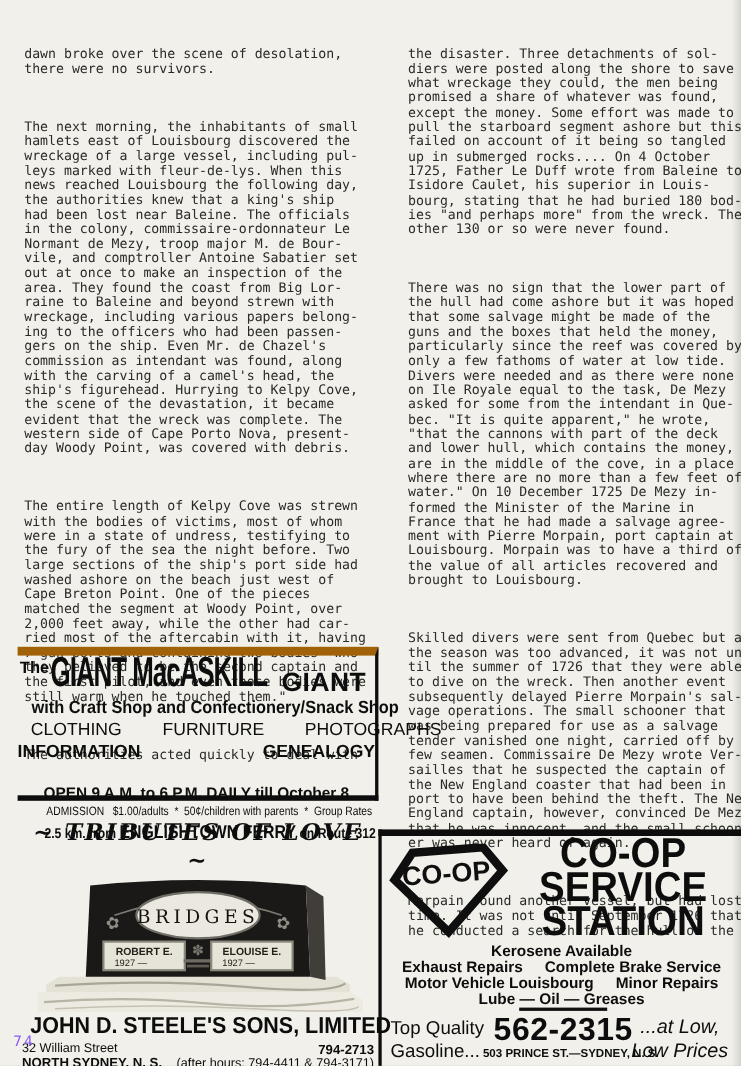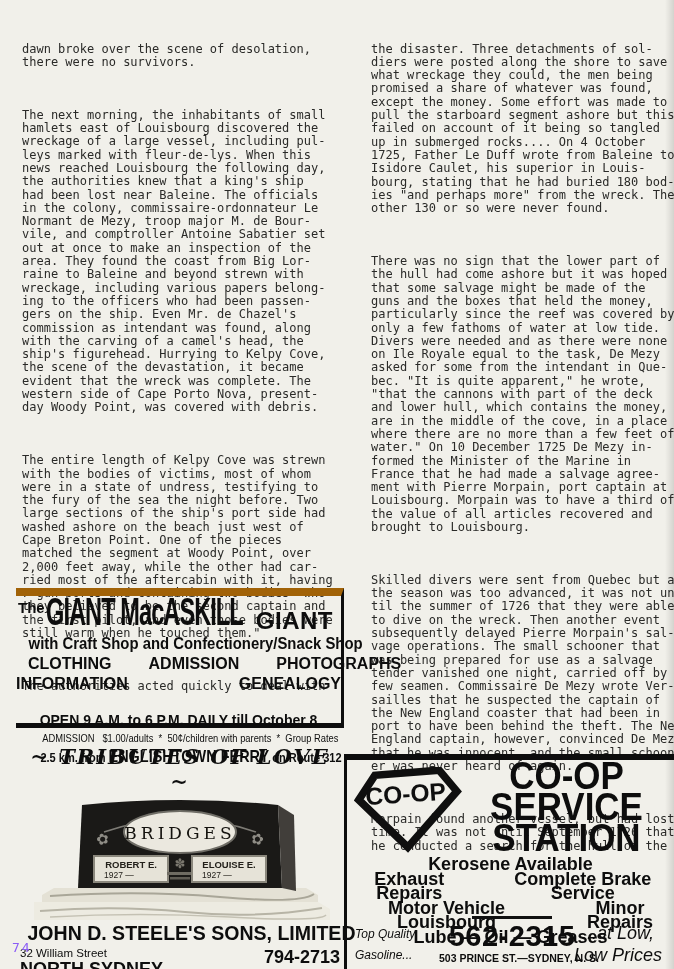--- a/index.html
+++ b/index.html
@@ -30,21 +30,21 @@
     border-right:3px solid #0d0d0d; text-align:center; color:#0d0d0d;
   }
   .mac-head { position:relative; height:38px; }
   .mac-the { position:absolute; left:2px; top:3px; font-size:15px; font-weight:bold; }
   .mac-giant { position:absolute; left:30px; top:-5px; font-size:38px; font-weight:bold;
     letter-spacing:-1.5px; white-space:nowrap; transform:scaleX(0.62); transform-origin:left top; }
   .mac-museum { position:absolute; right:8px; top:11px; font-size:24px; font-weight:bold; letter-spacing:0.5px; }
   .mac-sub { font-size:16px; font-weight:bold; white-space:nowrap;
     display:inline-block; transform:scaleX(0.93); margin-top:1px; }
   .mac-row1 { display:flex; justify-content:space-between; padding:0 12px;
-    font-size:16px; font-weight:bold; margin-top:2px;gap:37px; }
+    font-size:16px; font-weight:normal; margin-top:2px;gap:37px; }
   .mac-row2 { display:flex; justify-content:space-between; gap:74px;
     font-size:16px; font-weight:bold; margin-top:2px; }
   .mac-hours { font-size:14px; font-weight:bold; margin-top:19px; }
   .mac-adm { font-size:11px; margin-top:2px; white-space:pre;
     display:inline-block; transform:scaleX(0.85); }
   .mac-dir { font-size:13px; font-weight:bold; margin-top:1px; white-space:nowrap;
     display:block; transform:scaleX(0.85); }
   .mac-dir .em { font-size:17px; }
 
   
@@ -55,39 +55,39 @@
   .monument { display:block; margin:2px auto 0; }
   .monument text { font-family:"Liberation Sans", sans-serif; }
   .monument .serif { font-family:"DejaVu Serif", serif; }
   .trib-company { font-size:21px; font-weight:bold; white-space:nowrap;
     display:block; transform:scaleX(0.93); margin-top:1px; }
   .trib-sub { font-size:16px; font-weight:bold; letter-spacing:0.5px; margin-top:0; }
   .trib-addr { display:flex; justify-content:space-between; padding:2px 4px 0; }
   .trib-addr .l { text-align:left; }
   .trib-addr .r { text-align:right; }
   .addr-sm { font-size:11.5px; }
-  .addr-bold { font-size:18px; font-weight:bold; }
+  .addr-bold { font-size:12px; font-weight:bold; }
 
   .pagenum { position:absolute; left:12px; top:940px;
     font-family:"DejaVu Sans Mono","Liberation Mono",monospace; font-size:13px;
     letter-spacing:2px; color:#8b5cf6; }
 
   
   .ad-coop { position:absolute; left:344px; top:754px; width:330px; height:215px;
     border-top:6px solid #0d0d0d; border-left:3px solid #0d0d0d; color:#0d0d0d; }
   .coop-logo { position:absolute; left:5px; top:7px; }
   .coop-title { position:absolute; left:114px; right:2px; top:1px; text-align:center;
     font-size:38px; line-height:31px; font-weight:bold;
     transform:scaleX(0.92); transform-origin:center top; }
   .coop-services { position:absolute; left:0; right:0; top:97px; text-align:center;
-    font-weight:bold; font-size:18px; line-height:14.5px; }
+    font-weight:bold; font-size:14px; line-height:14.5px; }
   .svc-row { display:flex; justify-content:center; gap:20px; }
   .coop-bottom { position:absolute; left:0; right:0; top:156px; height:58px; }
-  .coop-left-tag { position:absolute; left:8px; top:8px; font-style:italic;
-    font-size:12px; line-height:21px; text-align:left; white-space:pre; }
+  .coop-left-tag { position:absolute; left:8px; top:8px; 
+    font-size:17px; line-height:21px; text-align:left; white-space:pre; }
   .coop-phone-block { position:absolute; left:92px; width:146px; top:0; text-align:center; }
   .phone-rule { width:80px; height:3px; background:#111; margin:0 auto 2px; }
   .coop-phone { font-size:29px; line-height:30px; font-weight:bold; letter-spacing:0.5px; }
   .coop-addr { font-size:10.5px; font-weight:bold; margin-top:1px; white-space:nowrap; }
   .coop-right-tag { position:absolute; right:12px; top:6px; font-style:italic;
     font-size:18px; line-height:22px; text-align:center; white-space:pre; }
 </style>
 </head>
 <body>
 
@@ -192,21 +192,21 @@
 
   <div class="ad-mac">
     <div class="mac-head">
       <span class="mac-the">The</span>
       <span class="mac-giant">GIANT MacASKILL</span>
       <span class="mac-museum">GIANT</span>
     </div>
     <div><span class="mac-sub">with Craft Shop and Confectionery/Snack Shop</span></div>
     <div class="mac-row1">
       <span>CLOTHING</span>
-      <span>ADMISSION</span>
+      <span>FURNITURE</span>
       <span>PHOTOGRAPHS</span>
     </div>
     <div class="mac-row2">
       <span>INFORMATION</span>
       <span>GENEALOGY</span>
     </div>
     <div class="mac-hours">OPEN 9 A.M. to 6 P.M. DAILY till October 8</div>
     <div><span class="mac-adm">ADMISSION   $1.00/adults  *  50¢/children with parents  *  Group Rates</span></div>
     <div class="mac-dir"><span>2.5 km. from </span><span class="em">ENGLISHTOWN FERRY</span><span> on Route 312</span></div>
   </div>

